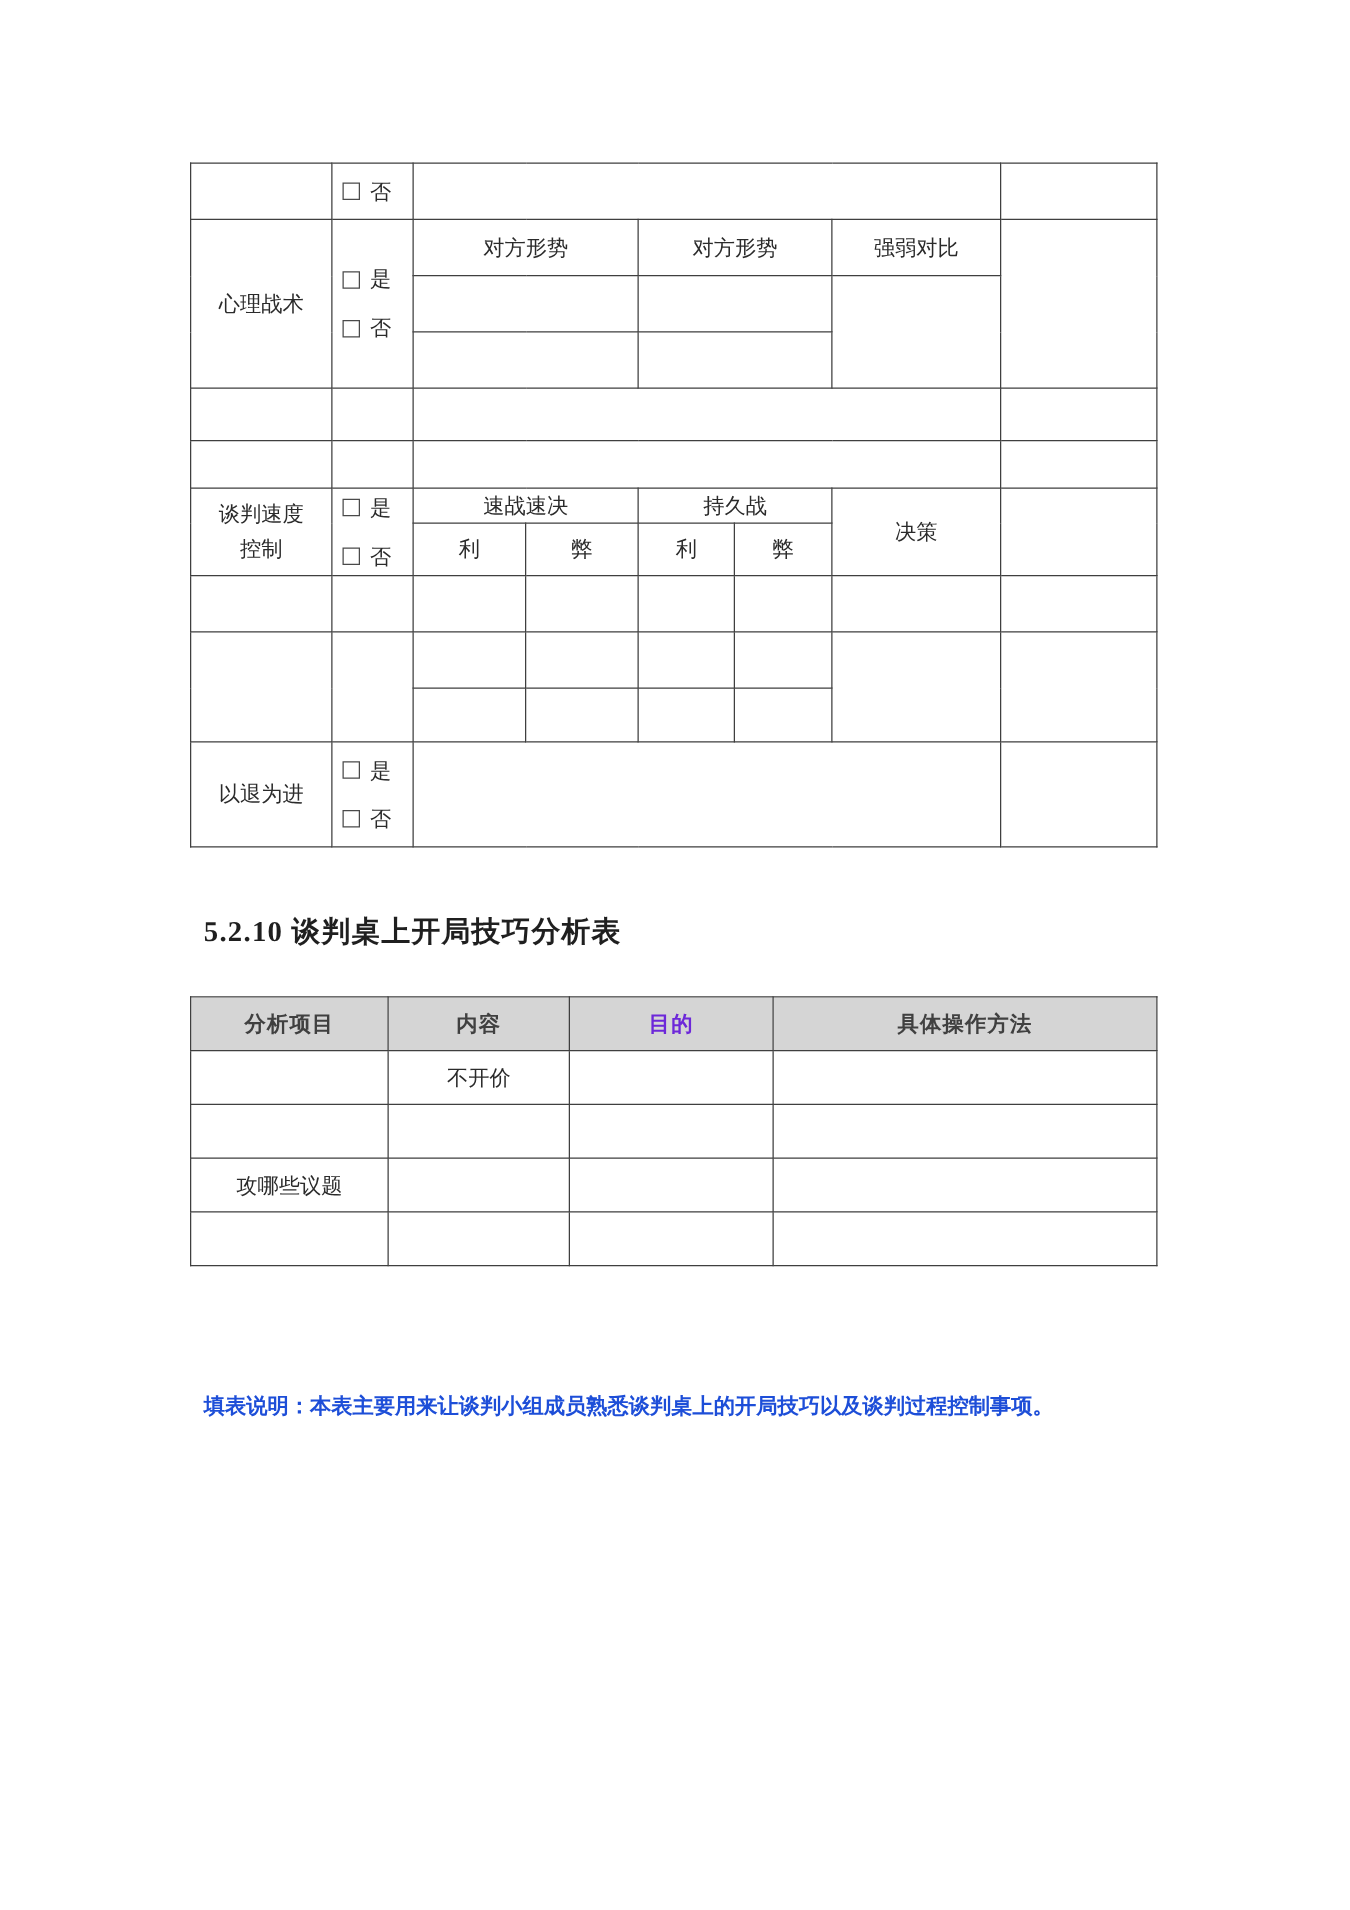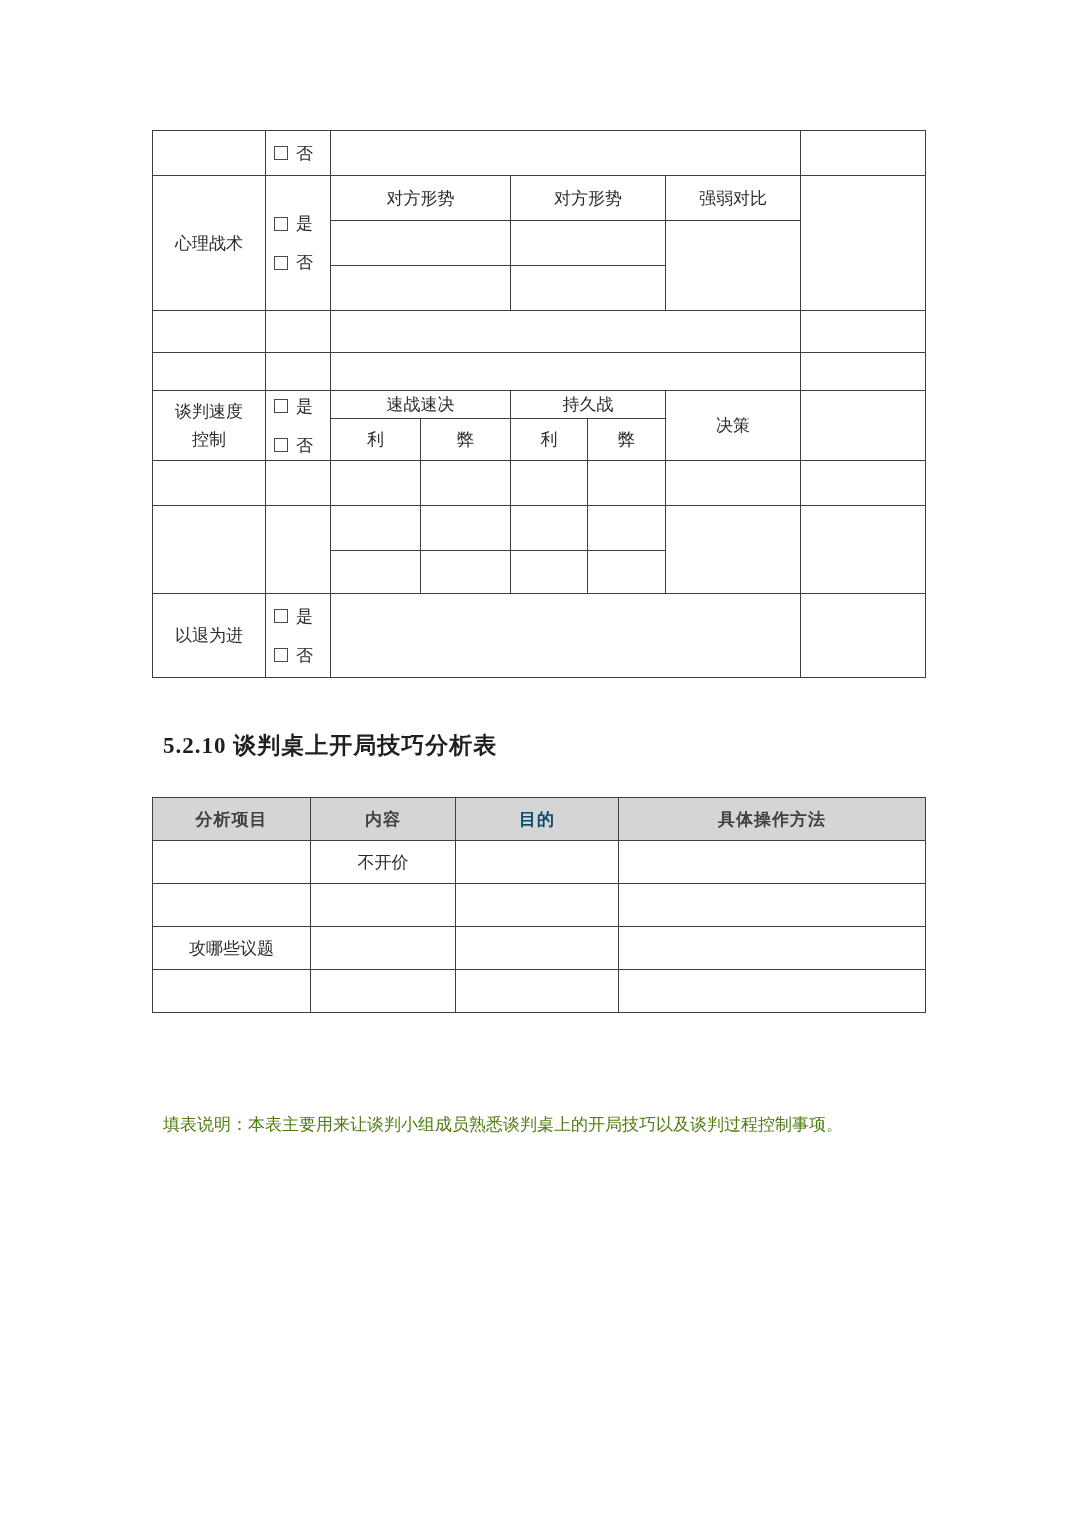--- a/index.html
+++ b/index.html
@@ -22,21 +22,21 @@
     overflow: hidden;
   }
   .t1 { position: absolute; left: 152px; top: 130px; width: 773px; }
   .t2 { position: absolute; left: 152px; top: 797px; width: 773px; }
   .t2 .hd {
     background: #d5d5d5;
     font-weight: bold;
     color: #404040;
     letter-spacing: 1px;
   }
-  .t2 .hd-light { color: #0c4a6e; font-weight: bold; }
+  .t2 .hd-light { color: #6d28d9; font-weight: bold; }
   .cb-col {
     display: flex;
     flex-direction: column;
     justify-content: center;
     gap: 22px;
     padding-left: 8px;
   }
   .cb-col.single { gap: 0; }
   .cb-row {
     display: flex;
@@ -62,21 +62,22 @@
     font-weight: bold;
     color: #1f1f1f;
     letter-spacing: 1px;
     text-align: center;
   }
   .note {
     position: absolute;
     left: 163px;
     top: 1113px;
     font-size: 17px;
-    color: #4d7c0f;
+    color: #1d4ed8;
+    font-weight: bold;
   }
 </style>
 </head>
 <body>
 
 <div class="page">
 
   <table class="t1">
     <colgroup>
       <col style="width:113px">

